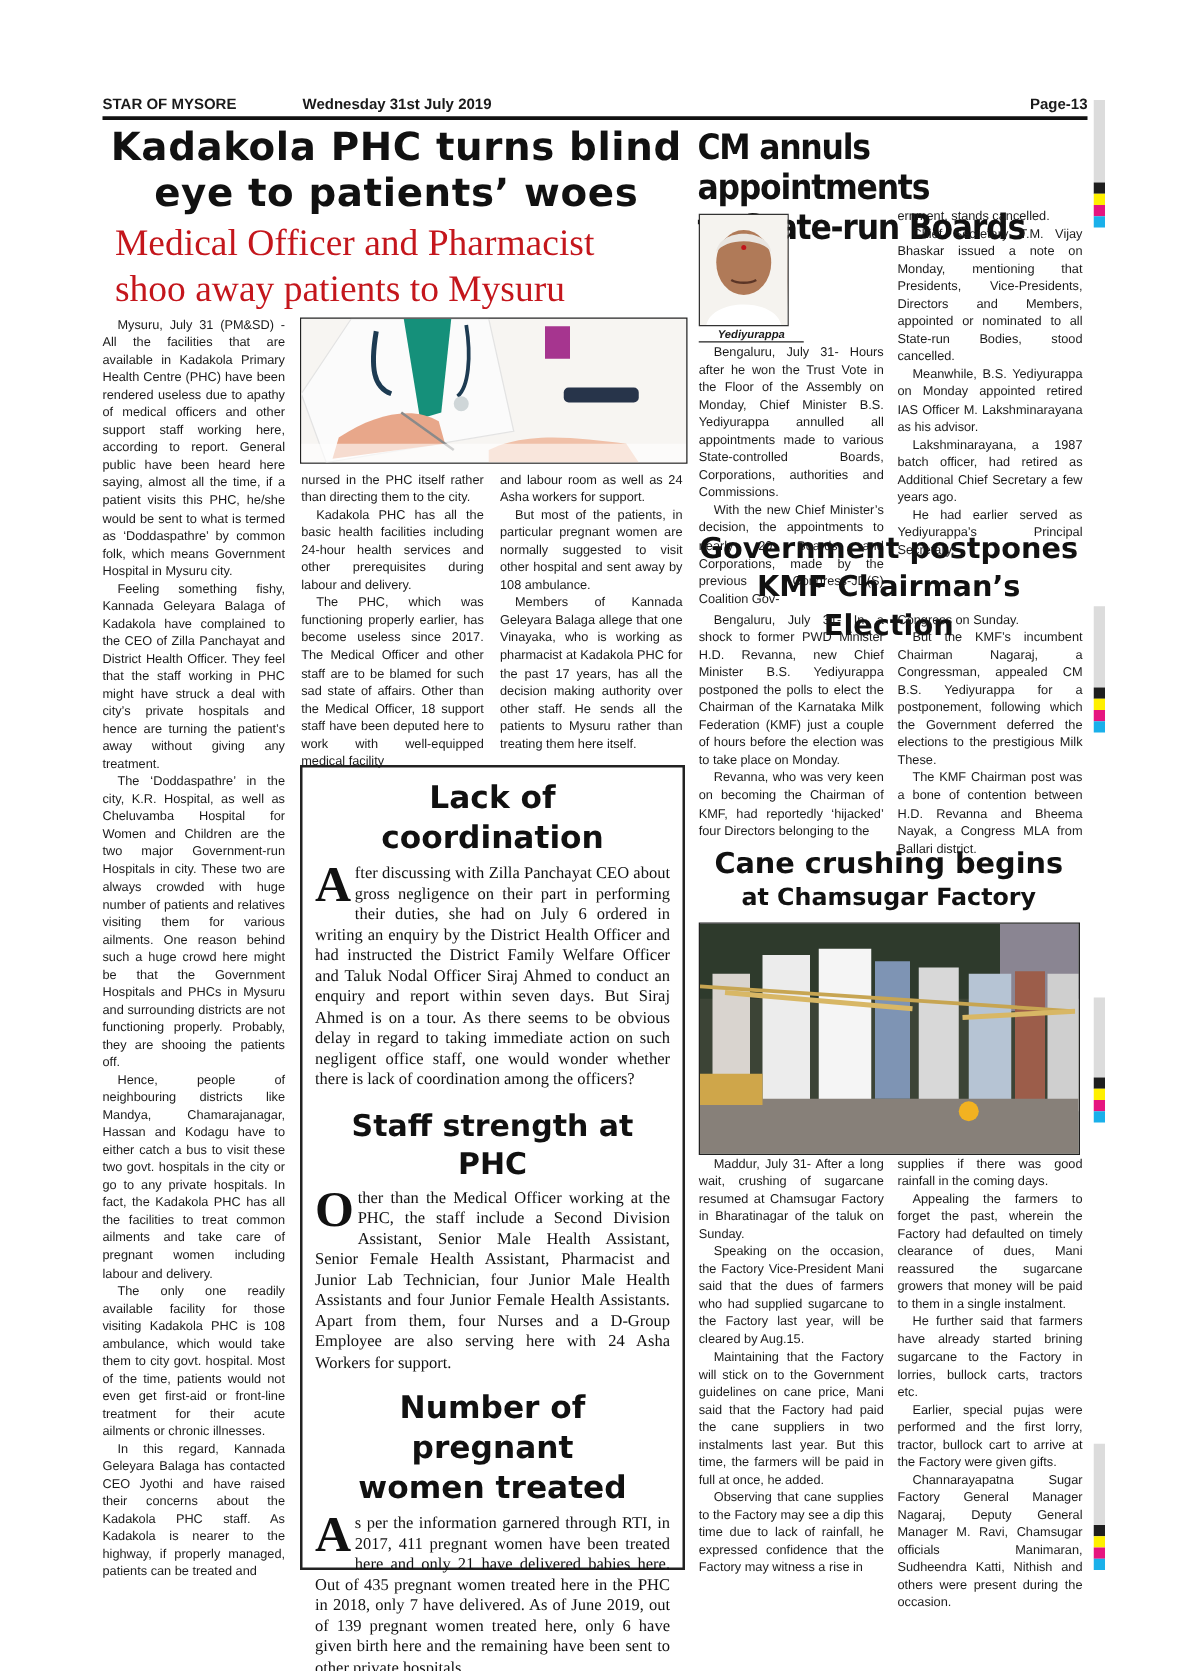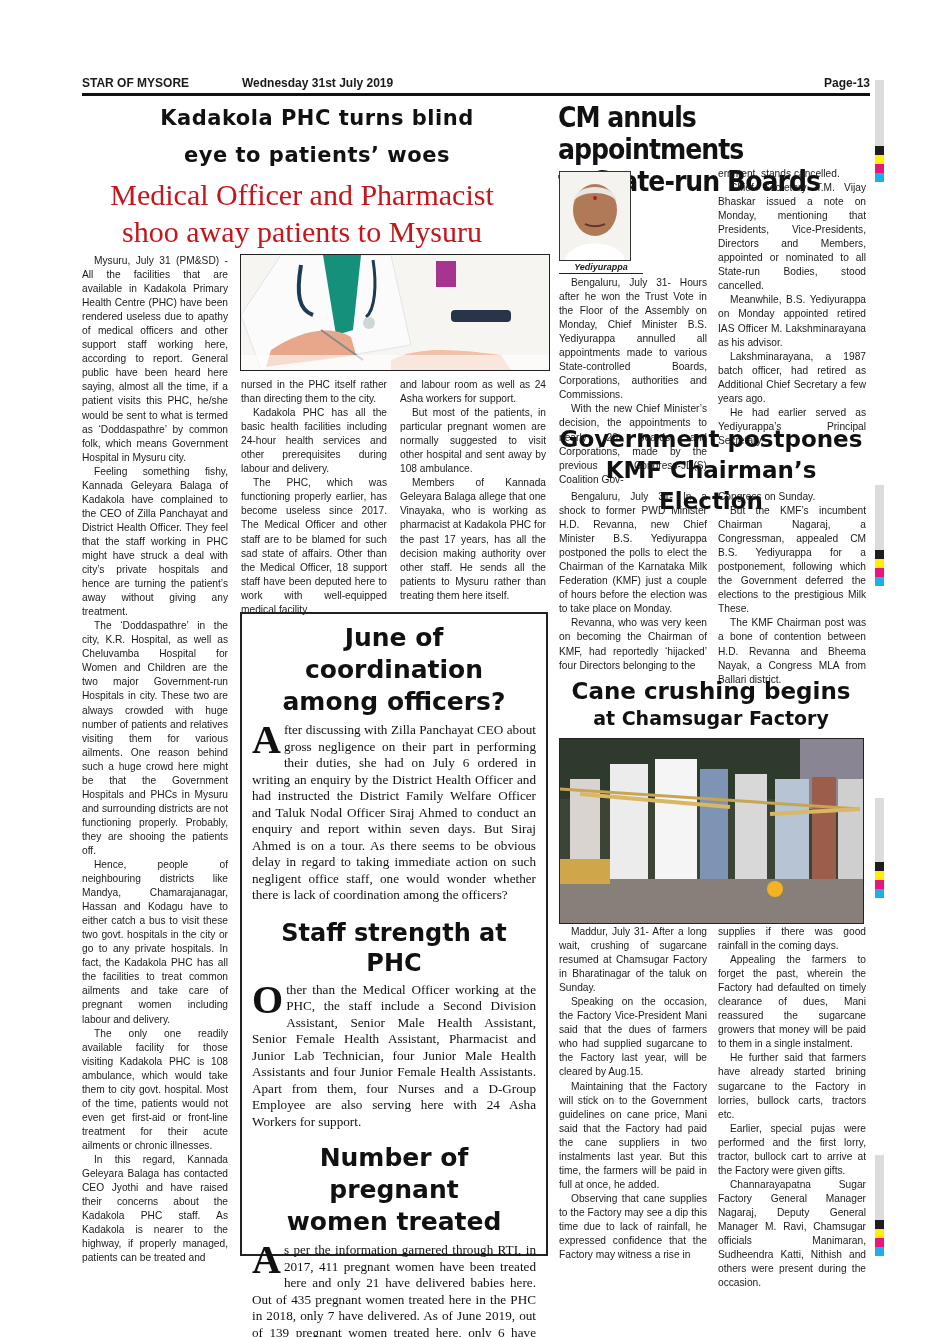--- a/index.html
+++ b/index.html
@@ -4,22 +4,22 @@
 <style>
   html,body{margin:0;padding:0;background:#fff;}
   body{width:945px;height:1337px;position:relative;overflow:hidden;font-family:"Liberation Sans",sans-serif;color:#1a1a1a;}
   .abs{position:absolute;}
   .masthead{left:82px;top:76px;width:788px;height:16px;font-size:12px;font-weight:bold;}
   .masthead .paper{position:absolute;left:0;top:0;}
   .masthead .date{position:absolute;left:160px;top:0;}
   .masthead .page{position:absolute;right:0;top:0;}
   .rule{left:82px;top:93px;width:788px;height:3px;background:#111;}
   .h-sans{font-family:"DejaVu Sans","Liberation Sans",sans-serif;font-weight:bold;text-align:center;color:#111;}
-  .h-main{left:82px;top:100px;width:470px;font-size:21px;line-height:37px;letter-spacing:0.5px;}
-  .h-sub{left:67px;top:176px;width:470px;font-family:"Liberation Serif","DejaVu Serif",serif;color:#c4161c;text-align:center;font-size:30px;line-height:37px;}
+  .h-main{left:82px;top:100px;width:470px;font-size:31px;line-height:37px;letter-spacing:0.5px;}
+  .h-sub{left:92px;top:176px;width:470px;font-family:"Liberation Serif","DejaVu Serif",serif;color:#c4161c;text-align:left;font-size:30px;line-height:37px;}
   .col{font-size:10.2px;line-height:14.05px;text-align:justify;hyphens:auto;}
   .col p{margin:0;text-indent:12px;}
   .photo{border:1px solid #222;overflow:hidden;}
   .docphoto{left:240px;top:254px;width:308px;height:115px;background:linear-gradient(100deg,#f4f1ec 0%,#fff 25%,#e8efec 45%,#fff 70%,#f3e9e4 100%);}
   .box{left:240px;top:612px;width:304px;height:640px;border:2px solid #222;}
   .box-h{font-family:"DejaVu Sans","Liberation Sans",sans-serif;font-weight:bold;text-align:center;color:#111;}
   .box-body{font-family:"Liberation Serif","DejaVu Serif",serif;font-size:13.2px;line-height:16.5px;text-align:justify;color:#111;}
   .dropcap{float:left;font-size:40px;line-height:32px;font-weight:bold;margin:2px 3px 0 0;font-family:"Liberation Serif",serif;}
   .cmbar{width:9px;}
   .cm-h{font-family:"DejaVu Sans Condensed","DejaVu Sans",sans-serif;font-weight:bold;color:#111;letter-spacing:-1px;}
@@ -75,22 +75,21 @@
 </div>
 <div class="abs col" style="left:400px;top:378px;width:146px;">
   <p style="text-indent:0">and labour room as well as 24 Asha workers for support.</p>
   <p>But most of the patients, in particular pregnant women are normally suggested to visit other hospital and sent away by 108 ambulance.</p>
   <p>Members of Kannada Geleyara Balaga allege that one Vinayaka, who is working as pharmacist at Kadakola PHC for the past 17 years, has all the decision making authority over other staff. He sends all the patients to Mysuru rather than treating them here itself.</p>
 </div>
 
 <div class="abs box">
   <div style="padding:8px 10px 0 10px;">
     <div class="box-h" style="font-size:25px;line-height:32px;">
-      <div>June of coordination</div>
-      <div>among officers?</div>
+      <div>Lack of coordination</div>
     </div>
     <div class="box-body" style="margin-top:4px;">
       <span class="dropcap">A</span><span>fter discussing with Zilla Panchayat CEO about gross negligence on their part in performing their duties, she had on July 6 ordered in writing an enquiry by the District Health Officer and had instructed the District Family Welfare Officer and Taluk Nodal Officer Siraj Ahmed to conduct an enquiry and report within seven days. But Siraj Ahmed is on a tour. As there seems to be obvious delay in regard to taking immediate action on such negligent office staff, one would wonder whether there is lack of coordination among the officers?</span>
     </div>
   </div>
   <div style="padding:14px 10px 0 10px;clear:both;">
     <div class="box-h" style="font-size:24px;line-height:30px;">Staff strength at PHC</div>
     <div class="box-body" style="margin-top:4px;">
       <span class="dropcap">O</span><span>ther than the Medical Officer working at the PHC, the staff include a Second Division Assistant, Senior Male Health Assistant, Senior Female Health Assistant, Pharmacist and Junior Lab Technician, four Junior Male Health Assistants and four Junior Female Health Assistants. Apart from them, four Nurses and a D-Group Employee are also serving here with 24 Asha Workers for support.</span>
     </div>

